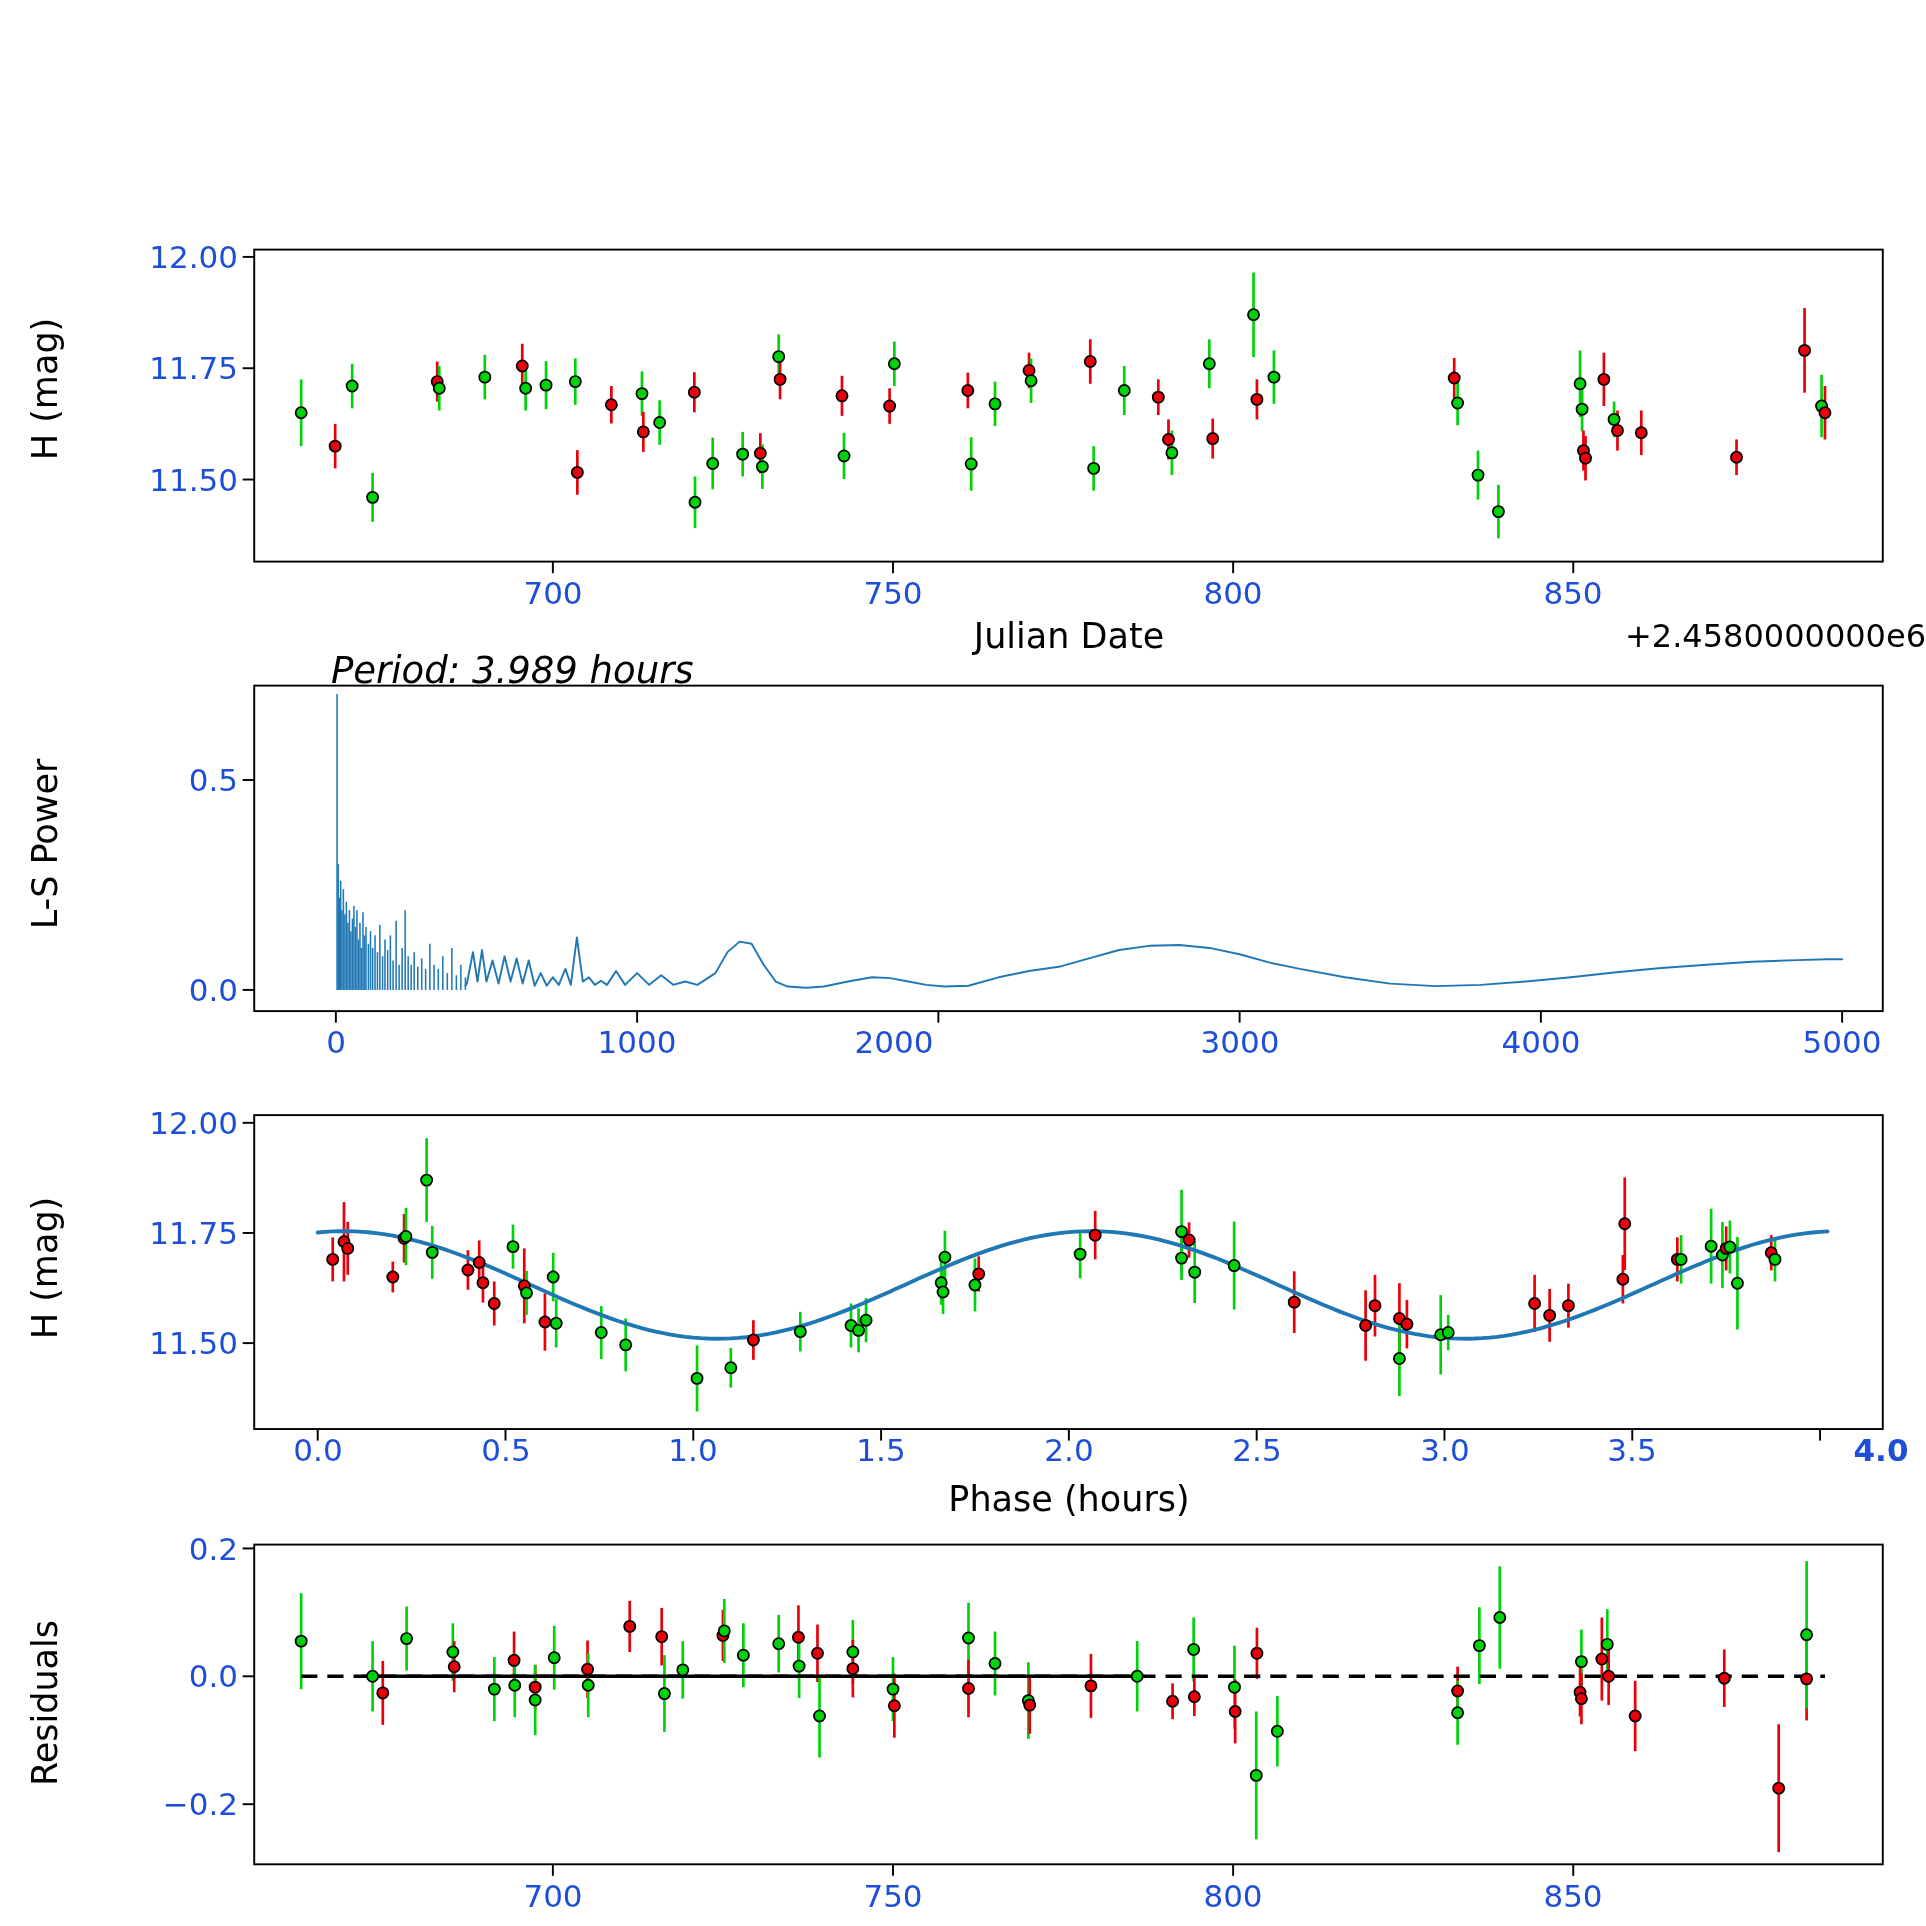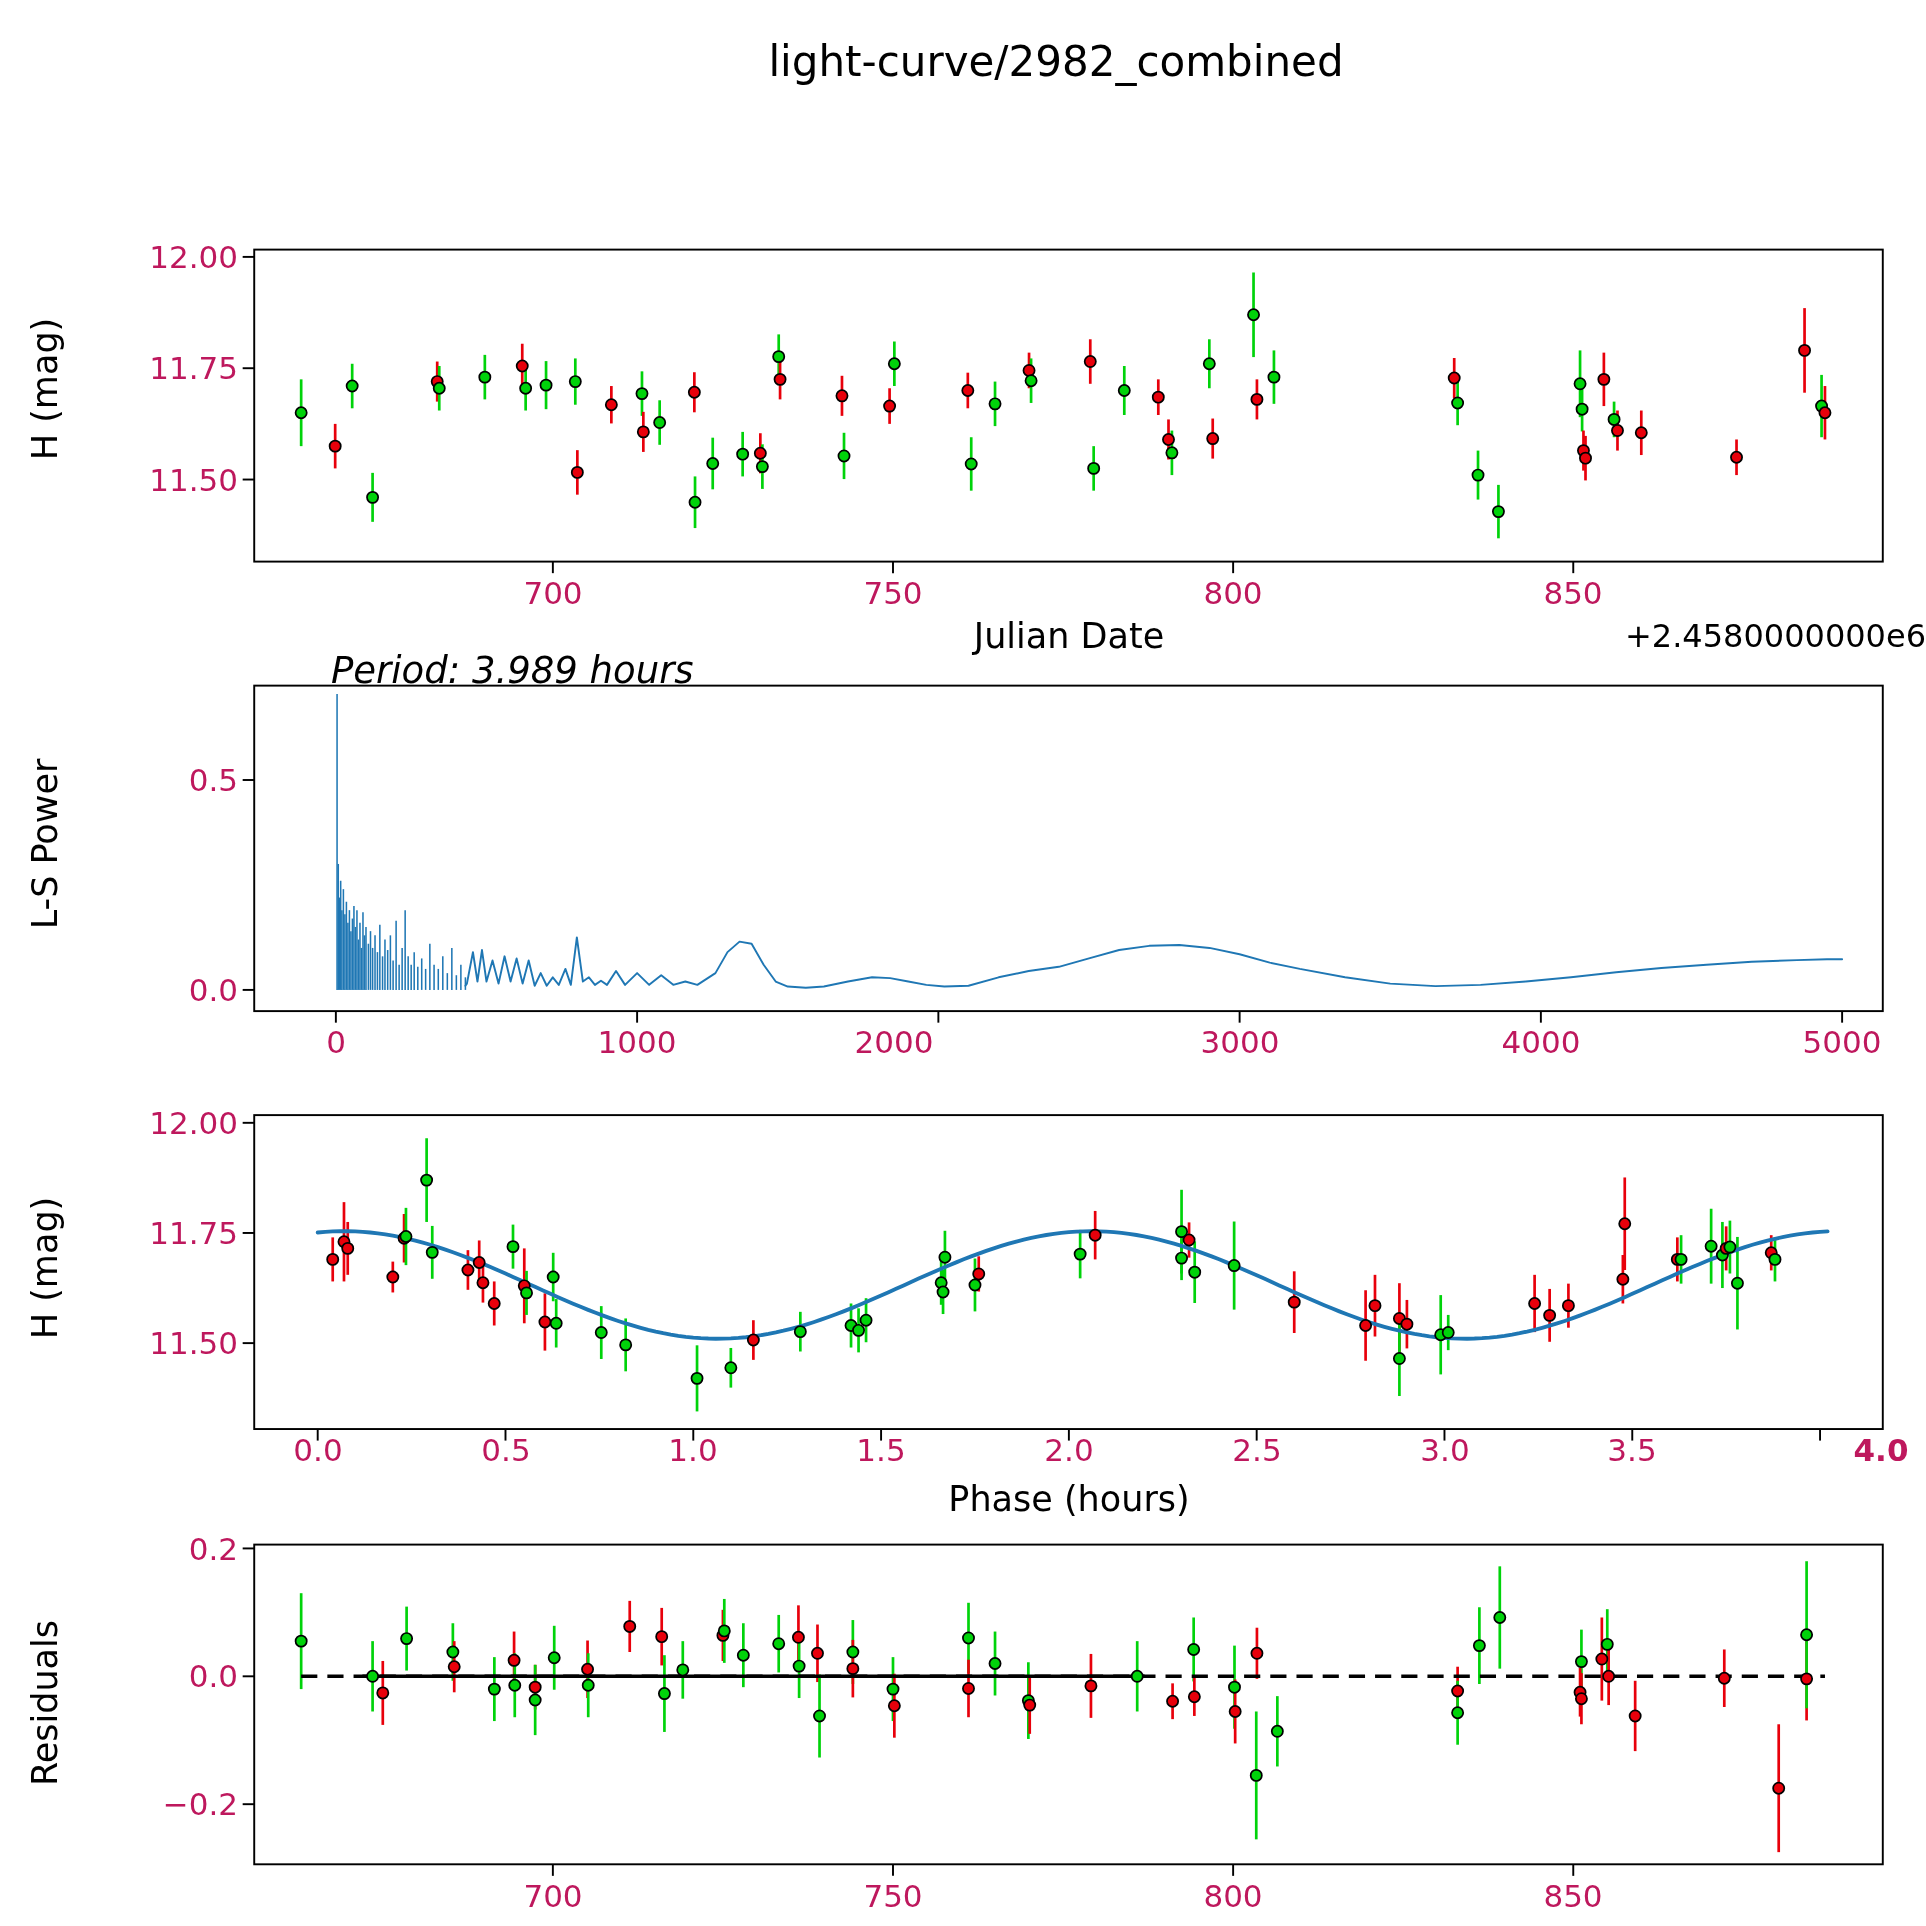--- a/index.html
+++ b/index.html
@@ -13,21 +13,21 @@
   #title{left:1056px;top:62px;font-size:42px;}
   #p1-xlabel{left:1069px;top:636px;font-size:35px;}
   #p1-offset{left:1886px;top:636px;font-size:32px;margin-left:40px;}
   #p1-ylabel{left:45px;top:389px;font-size:35px;}
   #p2-annot{left:331px;top:670px;font-size:37px;transform:translateY(-50%);font-style:italic;}
   #p2-xlabel{left:1069px;top:1086px;font-size:35px;}
   #p2-ylabel{left:45px;top:844px;font-size:35px;}
   #p3-xlabel{left:1069px;top:1499px;font-size:35px;}
   #p3-ylabel{left:45px;top:1268px;font-size:35px;}
   #p4-ylabel{left:45px;top:1703px;font-size:35px;}
-  .tick-lbl{position:absolute;color:#be185d;font-size:31px;white-space:nowrap;line-height:1;}
+  .tick-lbl{position:absolute;color:#1d4ed8;font-size:31px;white-space:nowrap;line-height:1;}
 </style>
 </head>
 <body>
 
 <div id="fig">
   <svg id="plot-svg" width="2080" height="2080" viewBox="0 0 5400 5400">
       <line x1="781.8596491228067" y1="1158.2526045383177" x2="781.8596491228067" y2="984.854573997432" stroke="#00d30a" stroke-width="7"></line>
       <line x1="870.1637426900581" y1="1216.0519480519497" x2="870.1637426900581" y2="1100.4532610246897" stroke="#e8000b" stroke-width="7"></line>
       <line x1="914.3157894736838" y1="1059.9937205651493" x2="914.3157894736838" y2="944.3950335378894" stroke="#00d30a" stroke-width="7"></line>
       <line x1="967.2982456140347" y1="1354.7703724846567" x2="967.2982456140347" y2="1227.6118167546733" stroke="#00d30a" stroke-width="7"></line>
@@ -477,21 +477,20 @@
       <rect x="660" y="4010" width="4228" height="830" fill="none" stroke="#000000" stroke-width="5"></rect>
       <line x1="1435.3099415204674" y1="4840" x2="1435.3099415204674" y2="4870" stroke="#000000" stroke-width="5"></line>
       <line x1="2318.3508771929824" y1="4840" x2="2318.3508771929824" y2="4870" stroke="#000000" stroke-width="5"></line>
       <line x1="3201.391812865497" y1="4840" x2="3201.391812865497" y2="4870" stroke="#000000" stroke-width="5"></line>
       <line x1="4084.4327485380113" y1="4840" x2="4084.4327485380113" y2="4870" stroke="#000000" stroke-width="5"></line>
       <line x1="630" y1="4019.96" x2="660" y2="4019.96" stroke="#000000" stroke-width="5"></line>
       <line x1="630" y1="4351.96" x2="660" y2="4351.96" stroke="#000000" stroke-width="5"></line>
       <line x1="630" y1="4683.96" x2="660" y2="4683.96" stroke="#000000" stroke-width="5"></line>
     </svg>
 
-  <div class="lbl center" id="title">light-curve/2982_combined</div>
 
   <div class="lbl center" id="p1-xlabel">Julian Date</div>
   <div class="lbl rightal" id="p1-offset">+2.4580000000e6</div>
   <div class="lbl vert" id="p1-ylabel">H (mag)</div>
 
   <div class="lbl" id="p2-annot">Period: 3.989 hours</div>
   <div class="lbl vert" id="p2-ylabel">L-S Power</div>
 
   <div class="lbl center" id="p3-xlabel">Phase (hours)</div>
   <div class="lbl vert" id="p3-ylabel">H (mag)</div>

